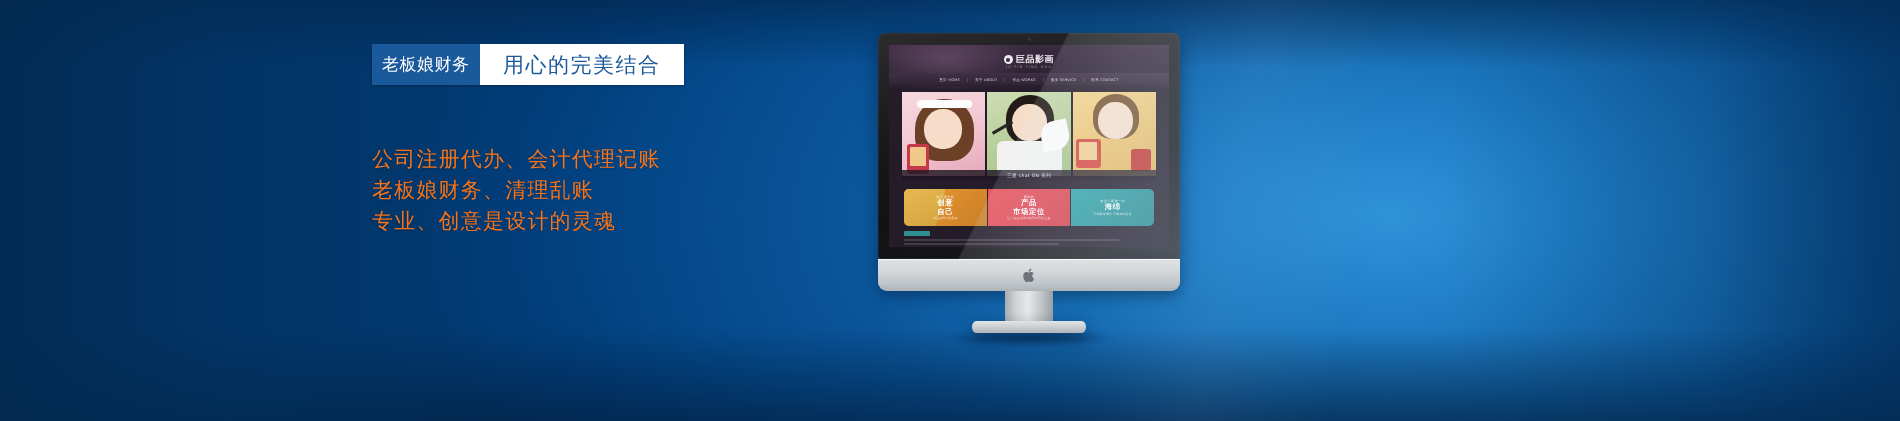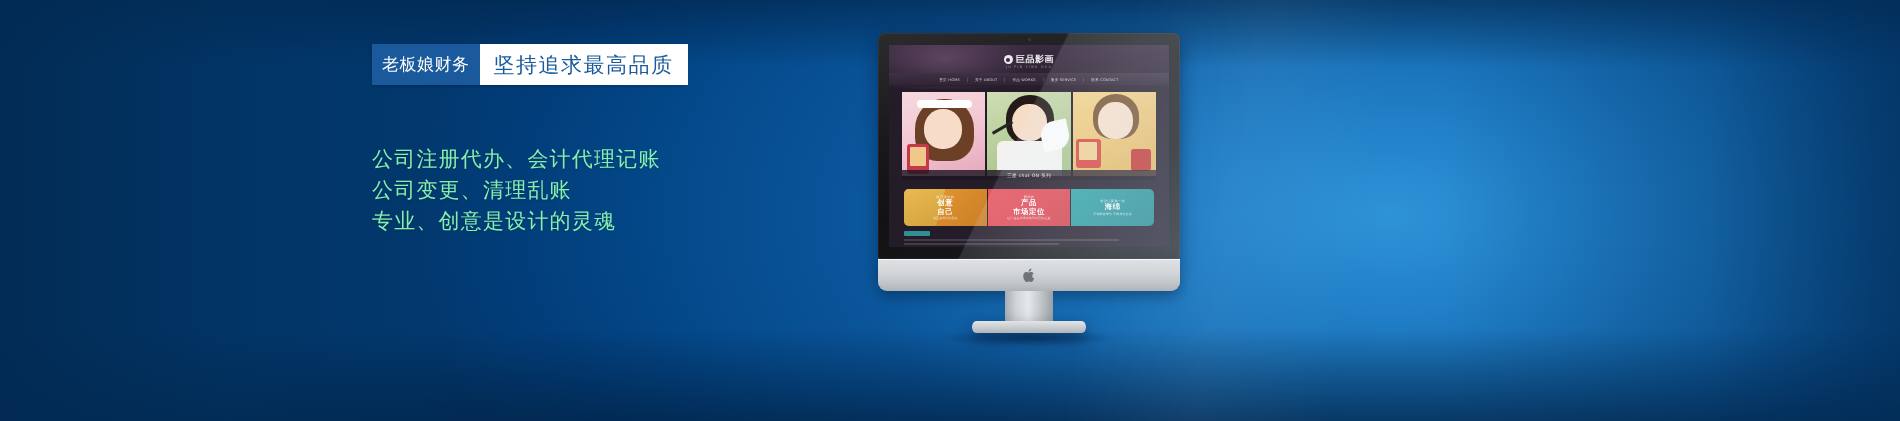--- a/index.html
+++ b/index.html
@@ -59,21 +59,21 @@
     letter-spacing:1.5px;
     display:flex;align-items:center;justify-content:center;
     flex:1;
     padding:0 14px;
     font-weight:400;
     white-space:nowrap;
   }
 
   .lines{margin-top:59px;}
   .line{
-    color:#86efac;
+    color:#f97316;
     font-size:21px;
     line-height:31px;
     letter-spacing:1.2px;
     white-space:nowrap;
     text-shadow:0 1px 2px rgba(0,20,50,.28);
   }
 
   
   .monitor{position:absolute;left:878px;top:33px;width:302px;height:295px;}
 
@@ -244,26 +244,26 @@
 <div id="stage">
 
   <div class="bg-base"></div>
   <div class="bg-vign"></div>
   <div class="bg-streak"></div>
 
   <div class="copy">
 
     <div class="headline">
       <div class="hl-tag">老板娘财务</div>
-      <div class="hl-main">坚持追求最高品质</div>
+      <div class="hl-main">用心的完美结合</div>
     </div>
 
     <div class="lines">
       <div class="line">公司注册代办、会计代理记账</div>
-      <div class="line">公司变更、清理乱账</div>
+      <div class="line">老板娘财务、清理乱账</div>
       <div class="line">专业、创意是设计的灵魂</div>
     </div>
 
   </div>
 
   <div class="monitor">
 
     <div class="bezel">
       <div class="cam"></div>
 

